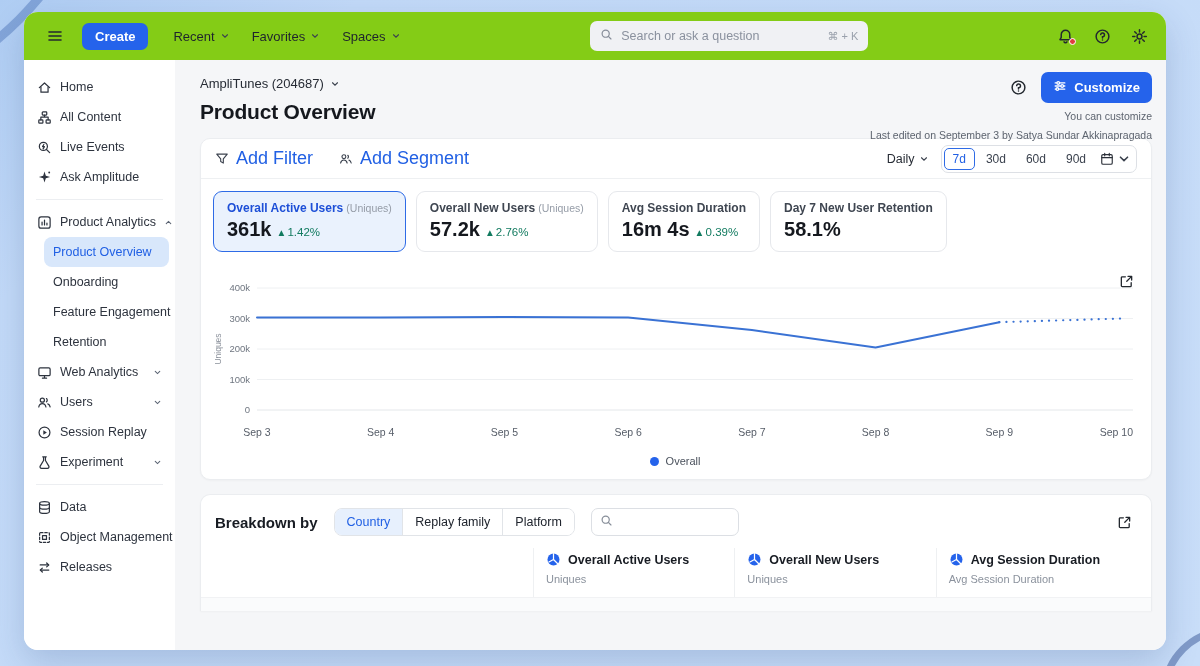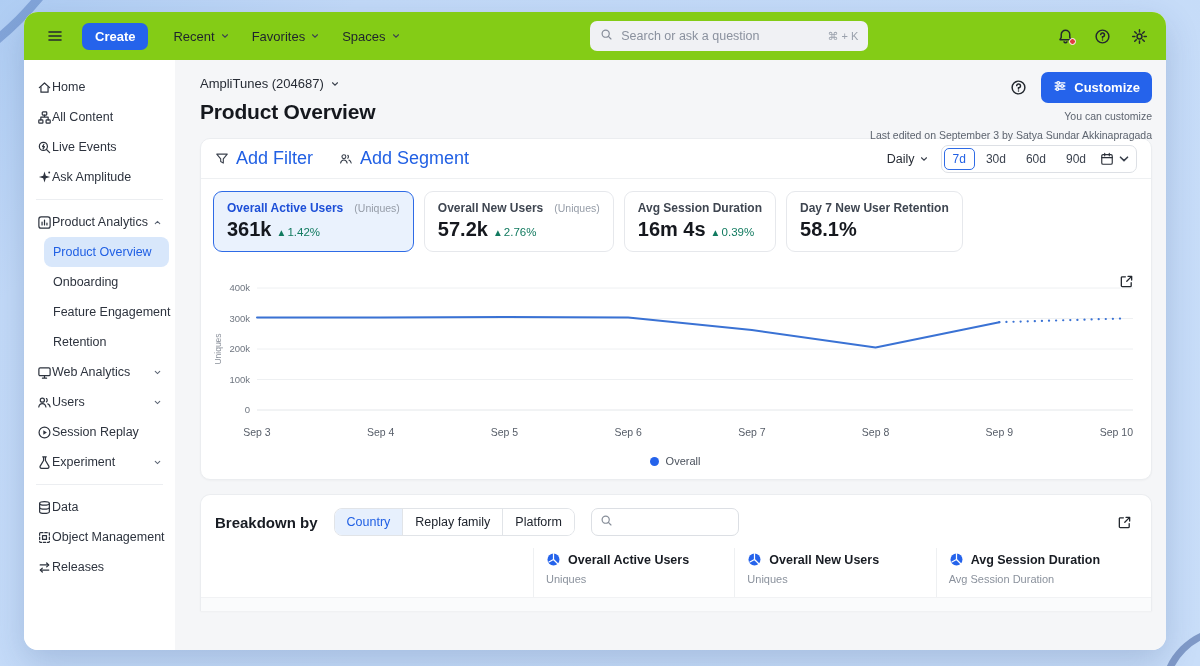--- a/index.html
+++ b/index.html
@@ -35,21 +35,21 @@
   .searchbar input::placeholder{color:#8a919e;}
   .shortcut{font-size:11px;color:#9aa1ac;white-space:nowrap;}
   .nav-icons{display:flex;align-items:center;gap:20px;color:#2a2f3a;margin-left:8px;}
   .nav-icons .icn svg{width:17px;height:17px;display:block;}
   .bell-wrap{position:relative;}
   .bell-dot{position:absolute;right:-2px;bottom:0;width:7px;height:7px;border-radius:50%;background:#e03e3e;border:1.5px solid #fff;}
 
   
   .body-row{flex:1;display:flex;min-height:0;}
   .sidebar{width:151px;flex:0 0 151px;background:#fff;padding:12px 6px;font-size:12.5px;color:#2d333e;}
-  .sb-item{height:30px;display:flex;align-items:center;gap:0;padding:0 7px;border-radius:7px;cursor:pointer;white-space:nowrap;}
+  .sb-item{height:30px;display:flex;align-items:center;gap:8px;padding:0 7px;border-radius:7px;cursor:pointer;white-space:nowrap;}
   .sb-item .icn{display:flex;width:15px;flex:0 0 15px;}
   .sb-item .icn svg{width:15px;height:15px;}
   .sb-chev{margin-left:auto;display:flex;color:#5a6372;}
   .sb-sub{height:30px;display:flex;align-items:center;margin-left:14px;padding:0 9px;border-radius:8px;cursor:pointer;white-space:nowrap;}
   .sb-sub.sel{background:#d8e7fb;color:#2160e4;}
   .sb-divider{height:1px;background:#eceef1;margin:7px 6px;}
 
   .main{flex:1;background:#f5f6f8;padding:16px 14px 0 25px;position:relative;min-width:0;overflow:hidden;}
   .proj-row{display:flex;align-items:center;gap:6px;font-size:13px;color:#272c35;width:max-content;cursor:pointer;}
   .page-title{font-size:21px;font-weight:700;color:#15181e;margin-top:9px;letter-spacing:-.2px;}
@@ -73,21 +73,21 @@
   .range-btn{padding:3px 8px;border-radius:5px;border:1px solid transparent;background:none;font-family:inherit;font-size:12px;color:#3c434f;cursor:pointer;}
   .range-btn.sel{border-color:#2e6be6;background:#fff;color:#2160e4;}
   .cal-btn{display:flex;align-items:center;gap:3px;padding:0 3px;color:#2a2f38;}
   .cal-btn svg{width:14px;height:14px;}
 
   .metrics-row{display:flex;gap:10px;padding:12px 12px 14px;}
   .m-card{border:1px solid #e6e8ec;border-radius:9px;padding:9px 13px 10px;background:#fff;min-width:146px;cursor:pointer;}
   .m-card.sel{border:1.5px solid #2e6be6;background:#eaf2fd;}
   .m-label{font-size:12px;font-weight:600;color:#3f4651;white-space:nowrap;}
   .m-card.sel .m-label{color:#1d4fd7;}
-  .m-suffix{font-size:10.5px;color:#959ca7;font-weight:400;margin-left:11px;}
+  .m-suffix{font-size:10.5px;color:#959ca7;font-weight:400;margin-left:3px;}
   .m-value{font-size:20px;font-weight:600;color:#15181e;margin-top:3px;display:flex;align-items:baseline;gap:7px;white-space:nowrap;}
   .m-delta{font-size:11.5px;color:#117a5f;font-weight:500;}
 
   .chart-wrap{position:relative;padding:6px 12px 0 10px;}
   .expand-btn{position:absolute;top:2px;right:12px;width:26px;height:26px;border-radius:6px;color:#23282f;}
   .expand-btn svg{width:15px;height:15px;}
   .legend-row{display:flex;justify-content:center;align-items:center;gap:7px;padding:5px 0 12px;font-size:11px;color:#4a515c;}
   .legend-dot{width:9px;height:9px;border-radius:50%;background:#2563eb;}
 
   .card2{margin-top:14px;border-radius:10px 10px 0 0;border-bottom:none;padding:13px 14px 0;}

